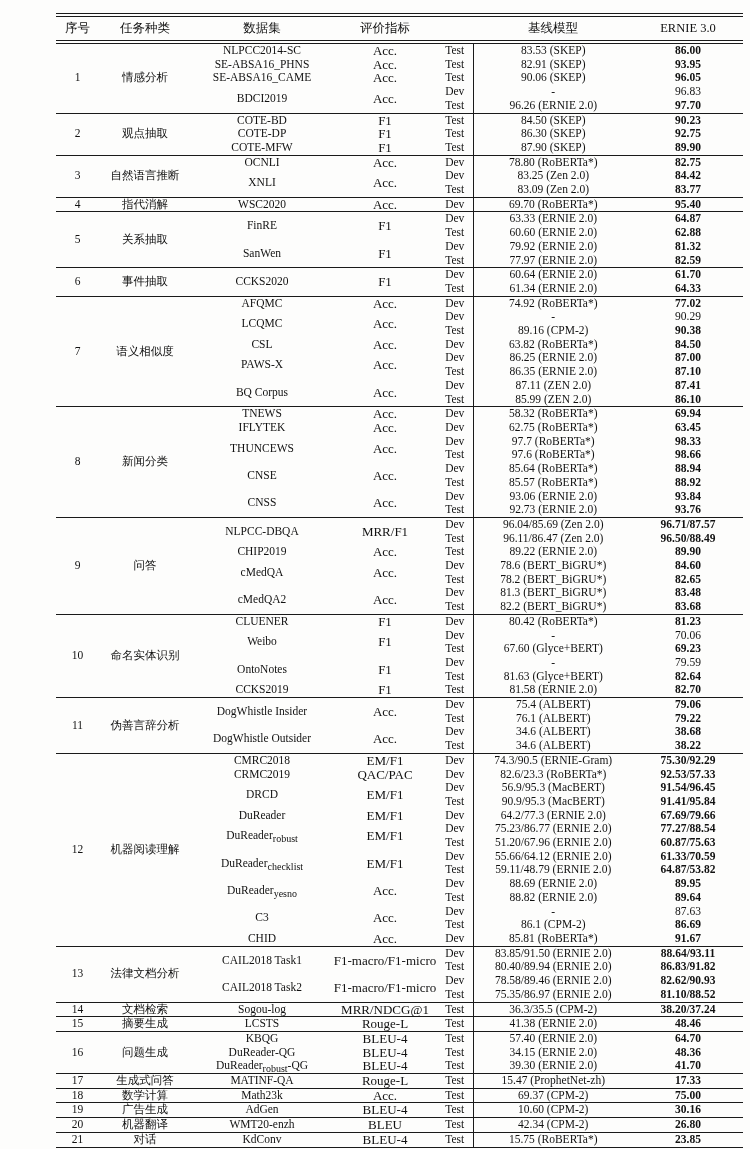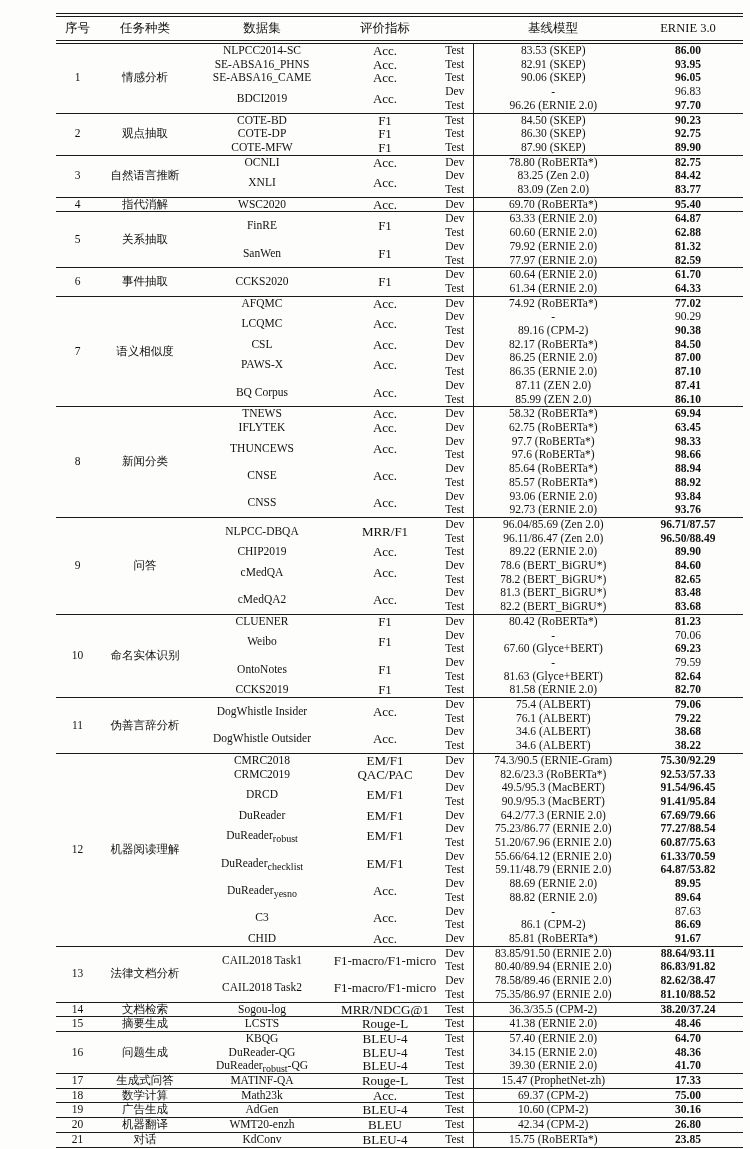--- a/index.html
+++ b/index.html
@@ -210,21 +210,21 @@
         </tr>
         <tr>
           <td>Test</td>
           <td class="vline">89.16 (CPM-2)</td>
           <td class="b">90.38</td>
         </tr>
         <tr>
           <td><span>CSL</span></td>
           <td class="metric-cell">Acc.</td>
           <td>Dev</td>
-          <td class="vline">82.17 (RoBERTa*)</td>
+          <td class="vline">63.82 (RoBERTa*)</td>
           <td class="b">84.50</td>
         </tr>
         <tr>
           <td rowspan="2"><span>PAWS-X</span></td>
           <td rowspan="2" class="metric-cell">Acc.</td>
           <td>Dev</td>
           <td class="vline">86.25 (ERNIE 2.0)</td>
           <td class="b">87.00</td>
         </tr>
         <tr>
@@ -420,21 +420,21 @@
           <td><span>CRMC2019</span></td>
           <td class="metric-cell">QAC/PAC</td>
           <td>Dev</td>
           <td class="vline">82.6/23.3 (RoBERTa*)</td>
           <td class="b">92.53/57.33</td>
         </tr>
         <tr>
           <td rowspan="2"><span>DRCD</span></td>
           <td rowspan="2" class="metric-cell">EM/F1</td>
           <td>Dev</td>
-          <td class="vline">49.5/95.3 (MacBERT)</td>
+          <td class="vline">56.9/95.3 (MacBERT)</td>
           <td class="b">91.54/96.45</td>
         </tr>
         <tr>
           <td>Test</td>
           <td class="vline">90.9/95.3 (MacBERT)</td>
           <td class="b">91.41/95.84</td>
         </tr>
         <tr>
           <td><span>DuReader</span></td>
           <td class="metric-cell">EM/F1</td>
@@ -509,21 +509,21 @@
         <tr>
           <td>Test</td>
           <td class="vline">80.40/89.94 (ERNIE 2.0)</td>
           <td class="b">86.83/91.82</td>
         </tr>
         <tr>
           <td rowspan="2"><span>CAIL2018 Task2</span></td>
           <td rowspan="2" class="metric-cell">F1-macro/F1-micro</td>
           <td>Dev</td>
           <td class="vline">78.58/89.46 (ERNIE 2.0)</td>
-          <td class="b">82.62/38.47</td>
+          <td class="b">82.62/90.93</td>
         </tr>
         <tr>
           <td>Test</td>
           <td class="vline">75.35/86.97 (ERNIE 2.0)</td>
           <td class="b">81.10/88.52</td>
         </tr>
         <tr class="group-start">
           <td>14</td>
           <td>文档检索</td>
           <td><span>Sogou-log</span></td>

